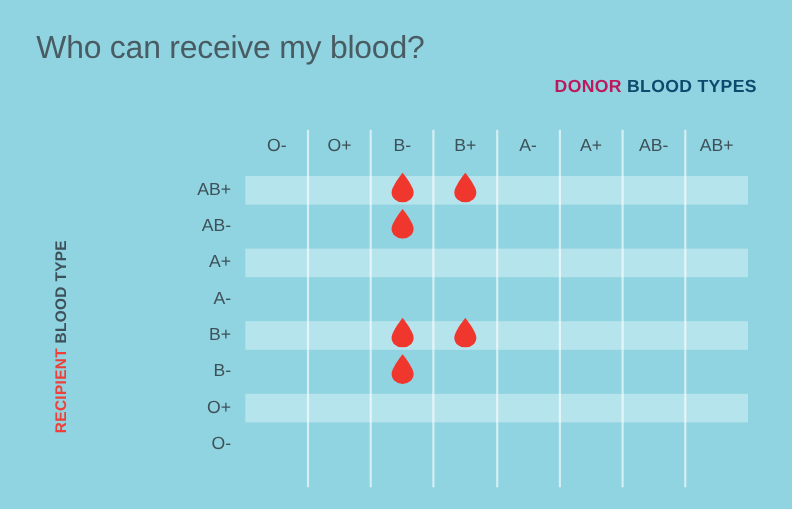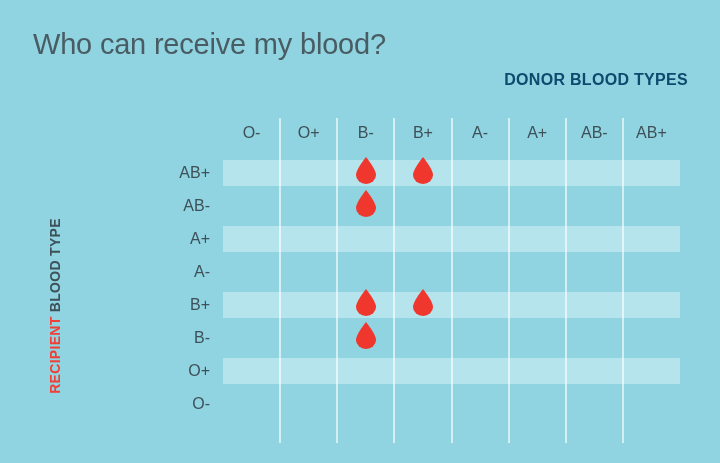--- a/index.html
+++ b/index.html
@@ -35,21 +35,21 @@
   
   .donor-header {
     position: absolute;
     right: 32px;
     top: 71px;
     font-size: 16px;
     font-weight: bold;
     letter-spacing: 0.3px;
     white-space: nowrap;
   }
-  .donor-header .donor-word { color: #0c4a6e; }
+  .donor-header .donor-word { color: #be185d; }
   .donor-header .donor-rest { color: #0c4a6e; }
 
   
   .recipient-axis {
     position: absolute;
     left: -45px;
     top: 298px;
     width: 200px;
     transform: rotate(-90deg);
     transform-origin: center center;

